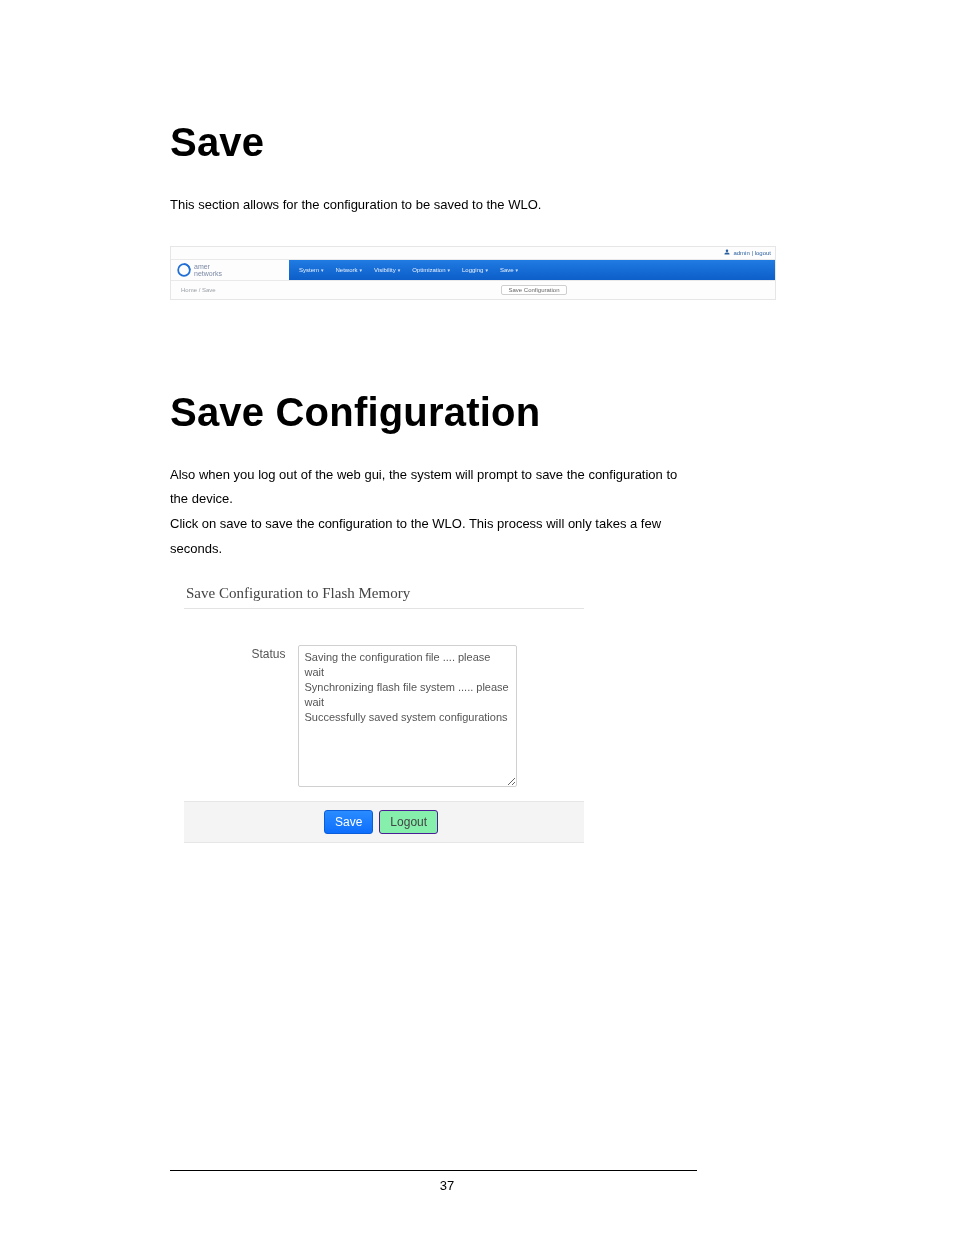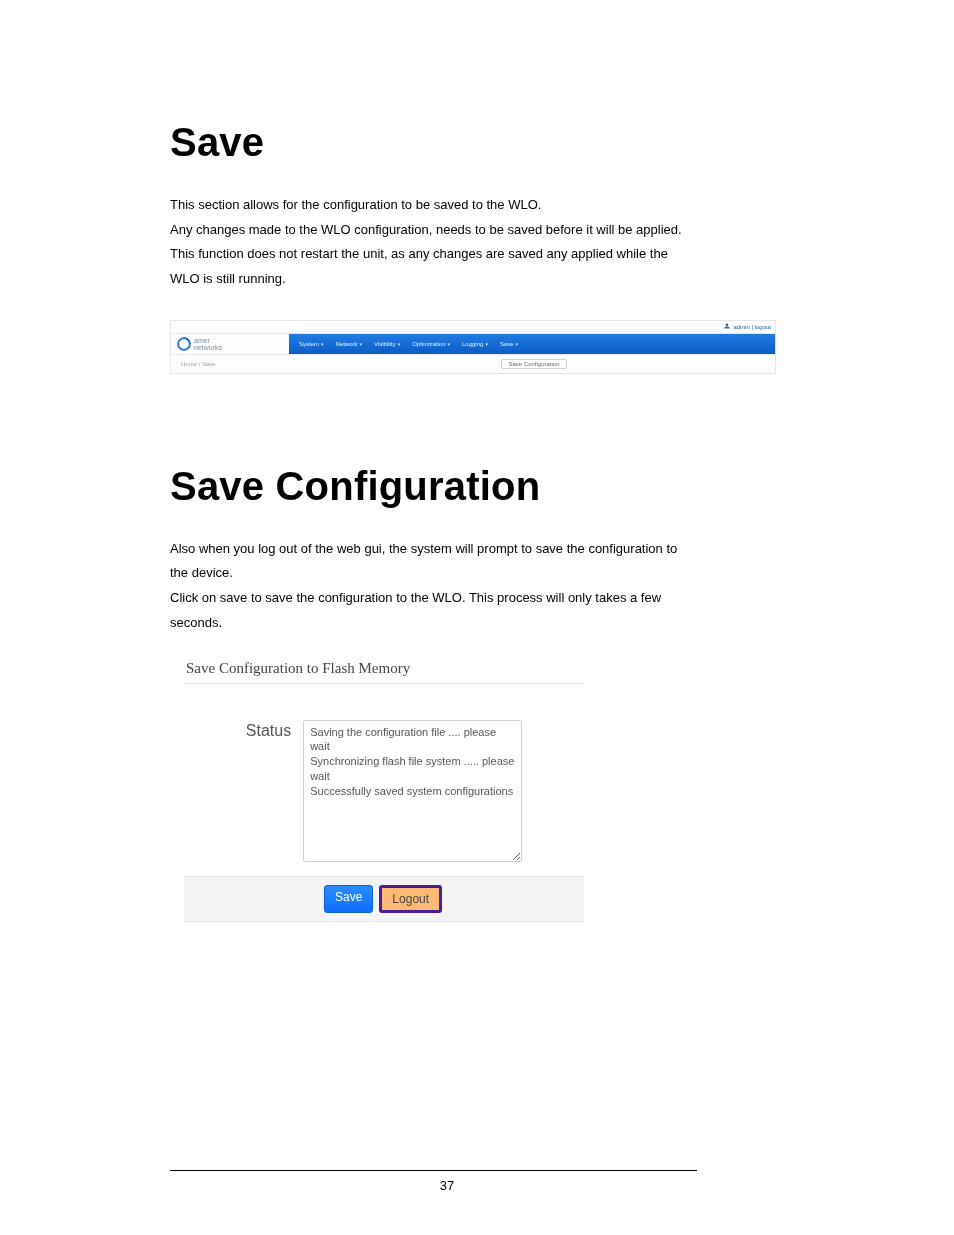--- a/index.html
+++ b/index.html
@@ -127,21 +127,21 @@
     border-bottom: 1px solid #e3e3e3;
     font-family: Liberation Serif, serif;
   }
   .shot2 .form-area {
     display: flex;
     padding: 36px 0 14px 0;
     gap: 12px;
     justify-content: center;
   }
   .shot2 .status-label {
-    font-size: 16px;
+    font-size: 12px;
     color: #555;
     padding-top: 2px;
     flex: 0 0 auto;
   }
   .shot2 textarea.status-box {
     width: 205px;
     height: 132px;
     border: 1px solid #d0d0d0;
     border-radius: 2px;
     font-family: Arial, Helvetica, sans-serif;
@@ -164,23 +164,23 @@
     border-radius: 3px;
     padding: 4px 10px;
     cursor: pointer;
   }
   .shot2 .btn-primary {
     background: linear-gradient(#2a8cff, #0d6efd);
     color: #fff;
     border: 1px solid #0b5ed7;
   }
   .shot2 .btn-default {
-    background: #fdba74;
+    background: #86efac;
     color: #444;
-    border: 3px solid #4c1d95;
+    border: 1px solid #4c1d95;
   }
   
   .footer-rule {
     position: absolute;
     left: 170px;
     right: 170px;
     bottom: 64px;
     border-top: 1px solid #000;
   }
   .page-number {
@@ -194,21 +194,20 @@
   .spacer { height: 90px; }
 </style>
 </head>
 <body>
 
 <div class="page">
 
   <h1 class="section-title">Save</h1>
 
   <p class="body">This section allows for the configuration to be saved to the WLO.</p>
-  <p class="body">Any changes made to the WLO configuration, needs to be saved before it will be applied. This function does not restart the unit, as any changes are saved any applied while the WLO is still running.</p>
 
   <div class="shot1">
     <div class="topbar">
       <span>
         <svg width="6" height="6" viewBox="0 0 24 24">
             <path fill="#2a5fa0" d="M12 12c2.7 0 5-2.3 5-5s-2.3-5-5-5-5 2.3-5 5 2.3 5 5 5zm0 2c-3.3 0-10 1.7-10 5v3h20v-3c0-3.3-6.7-5-10-5z"></path>
           </svg>
       </span>
       <span>admin | logout</span>
     </div>

